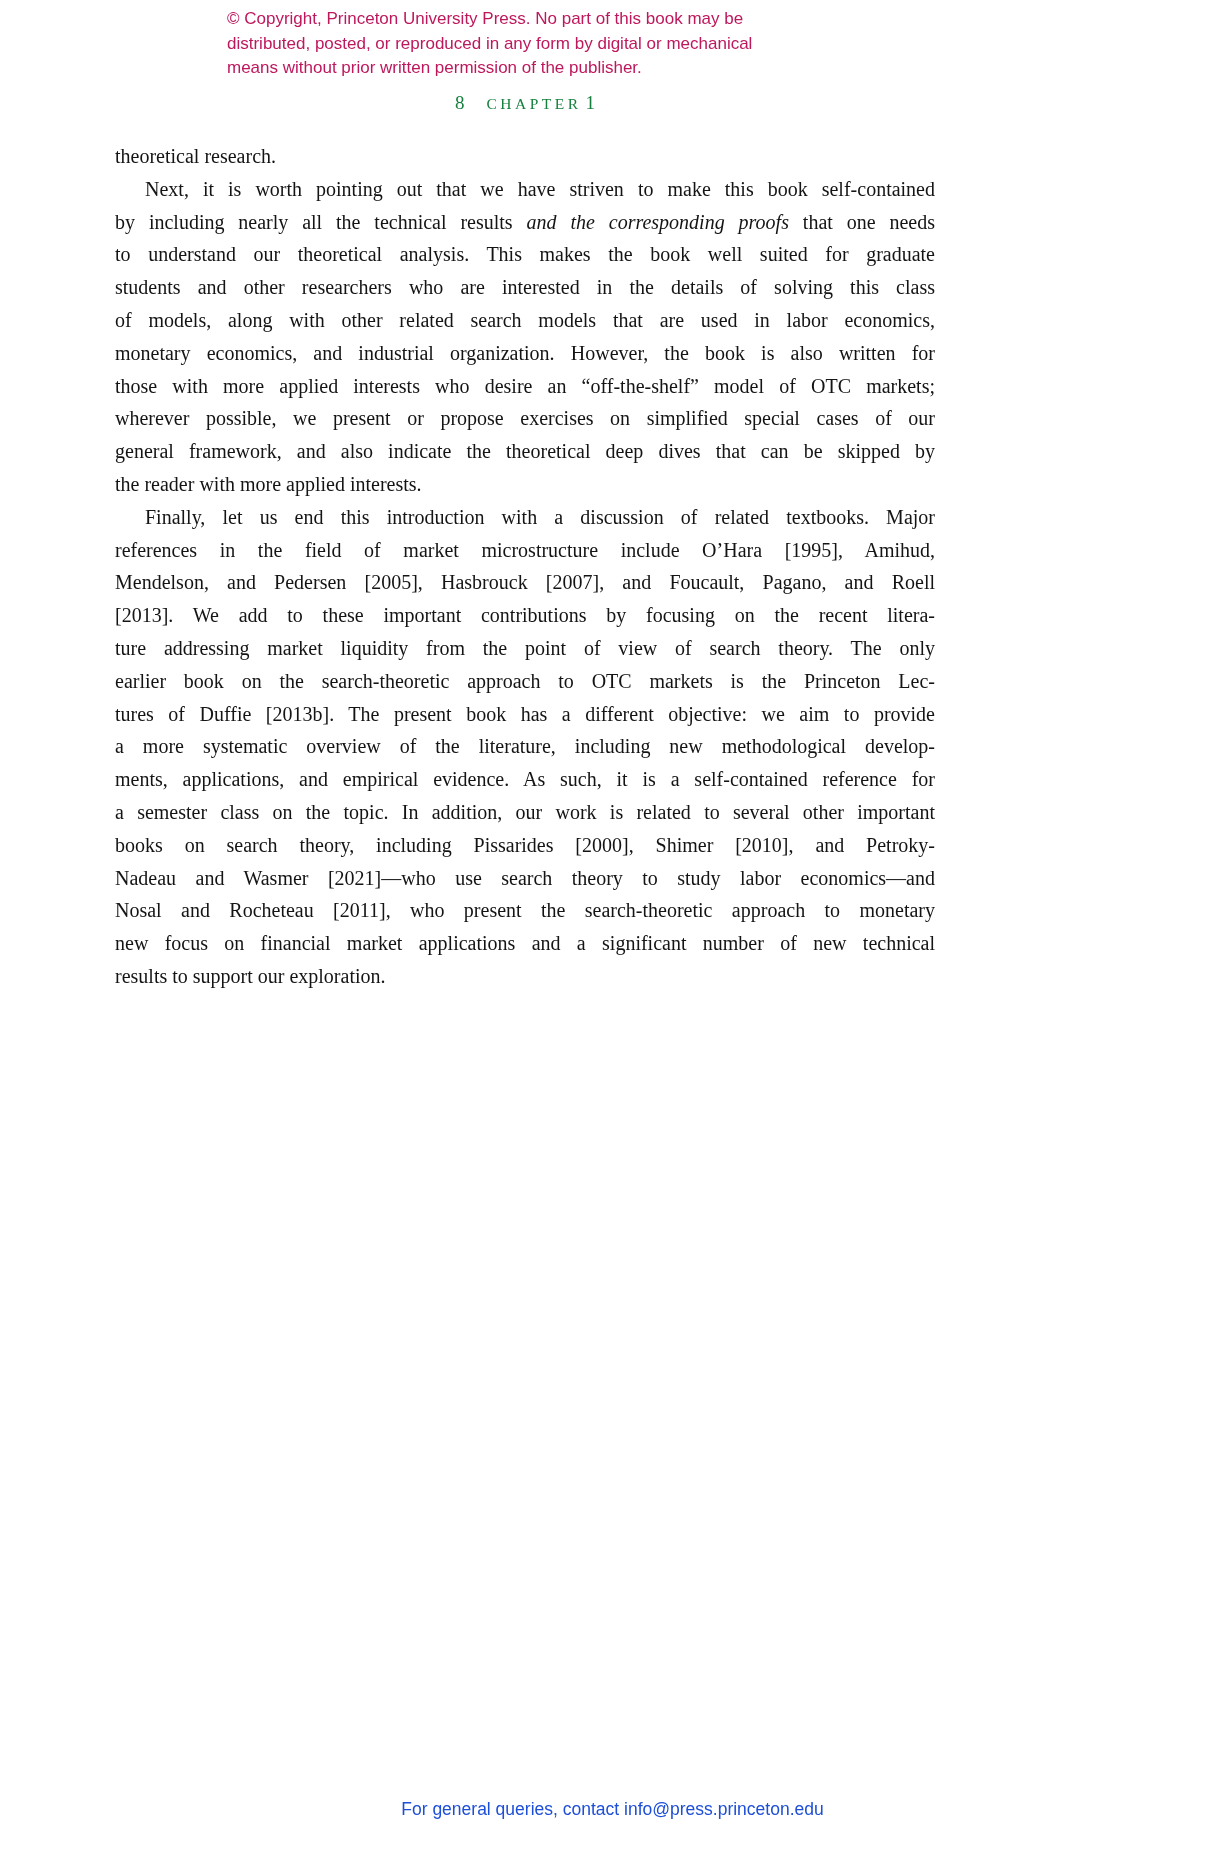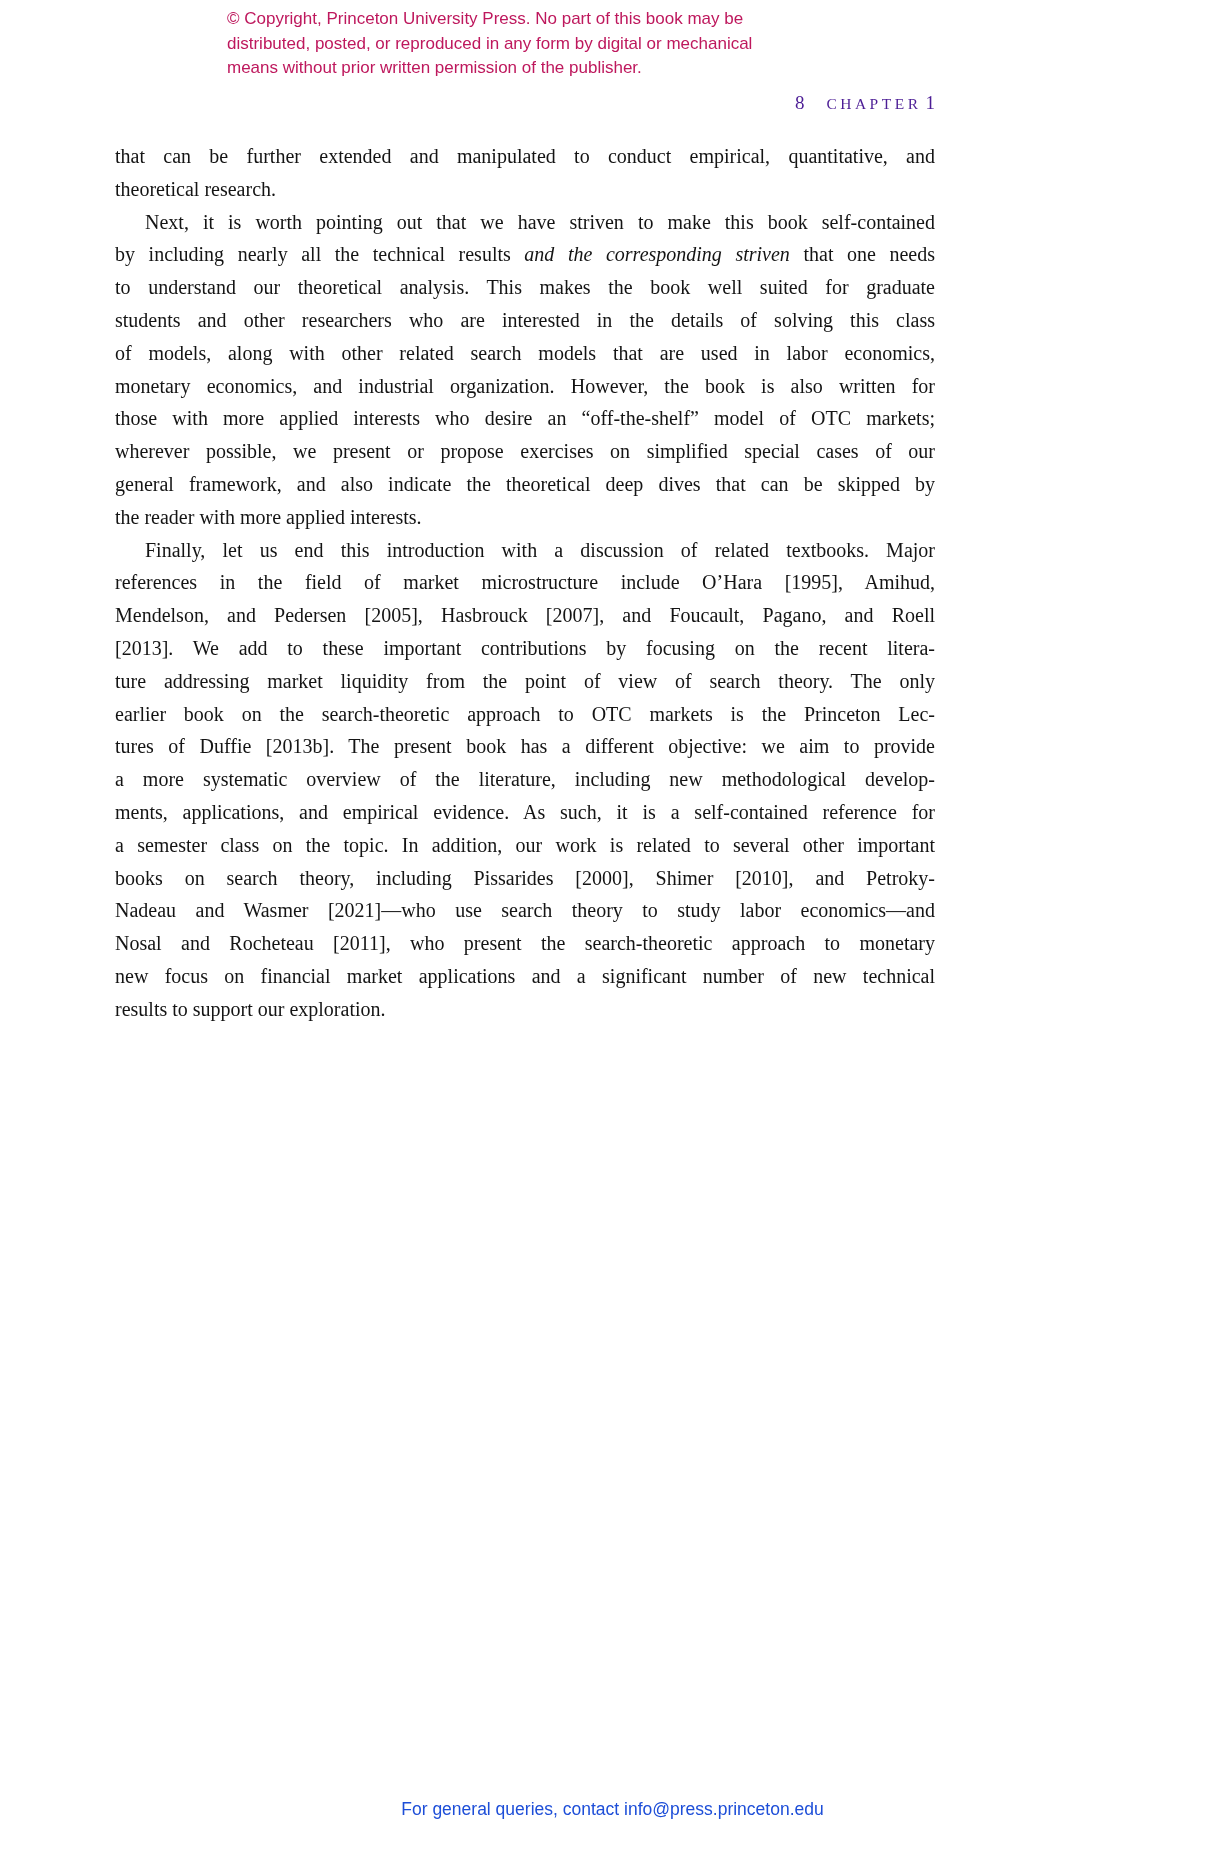--- a/index.html
+++ b/index.html
@@ -23,22 +23,22 @@
     font-family: "Liberation Sans", sans-serif;
     font-size: 17px;
     line-height: 24.5px;
     color: #be185d;
   }
   .running-head {
     position: absolute;
     left: 115px;
     top: 92px;
     width: 820px;
-    text-align: right;
-    color: #4c1d95;
+    text-align: center;
+    color: #15803d;
   }
   .running-head .pagenum {
     font-size: 19px;
     margin-right: 22px;
   }
   .running-head .chap-label {
     font-size: 15.5px;
     letter-spacing: 3.5px;
     margin-right: 4px;
   }
@@ -89,26 +89,25 @@
     <div>distributed, posted, or reproduced in any form by digital or mechanical</div>
     <div>means without prior written permission of the publisher.</div>
   </div>
 
   <div class="running-head">
     <span class="pagenum">8</span><span class="chap-label">CHAPTER</span><span class="chap-num">1</span>
   </div>
 
   <div class="body-text">
       <div class="para">
-        <div class="line"><span>that can be further extended and manipulated to conduct empirical, quantitative, and</span></div>
         <div class="line last"><span>theoretical research.</span></div>
       </div>
       <div class="para">
         <div class="line indent"><span>Next, it is worth pointing out that we have striven to make this book self-contained</span></div>
-        <div class="line"><span>by including nearly all the technical results </span><span class="it">and the corresponding striven</span><span> that one needs</span></div>
+        <div class="line"><span>by including nearly all the technical results </span><span class="it">and the corresponding proofs</span><span> that one needs</span></div>
         <div class="line"><span>to understand our theoretical analysis. This makes the book well suited for graduate</span></div>
         <div class="line"><span>students and other researchers who are interested in the details of solving this class</span></div>
         <div class="line"><span>of models, along with other related search models that are used in labor economics,</span></div>
         <div class="line"><span>monetary economics, and industrial organization. However, the book is also written for</span></div>
         <div class="line"><span>those with more applied interests who desire an “off-the-shelf” model of OTC markets;</span></div>
         <div class="line"><span>wherever possible, we present or propose exercises on simplified special cases of our</span></div>
         <div class="line"><span>general framework, and also indicate the theoretical deep dives that can be skipped by</span></div>
         <div class="line last"><span>the reader with more applied interests.</span></div>
       </div>
       <div class="para">

